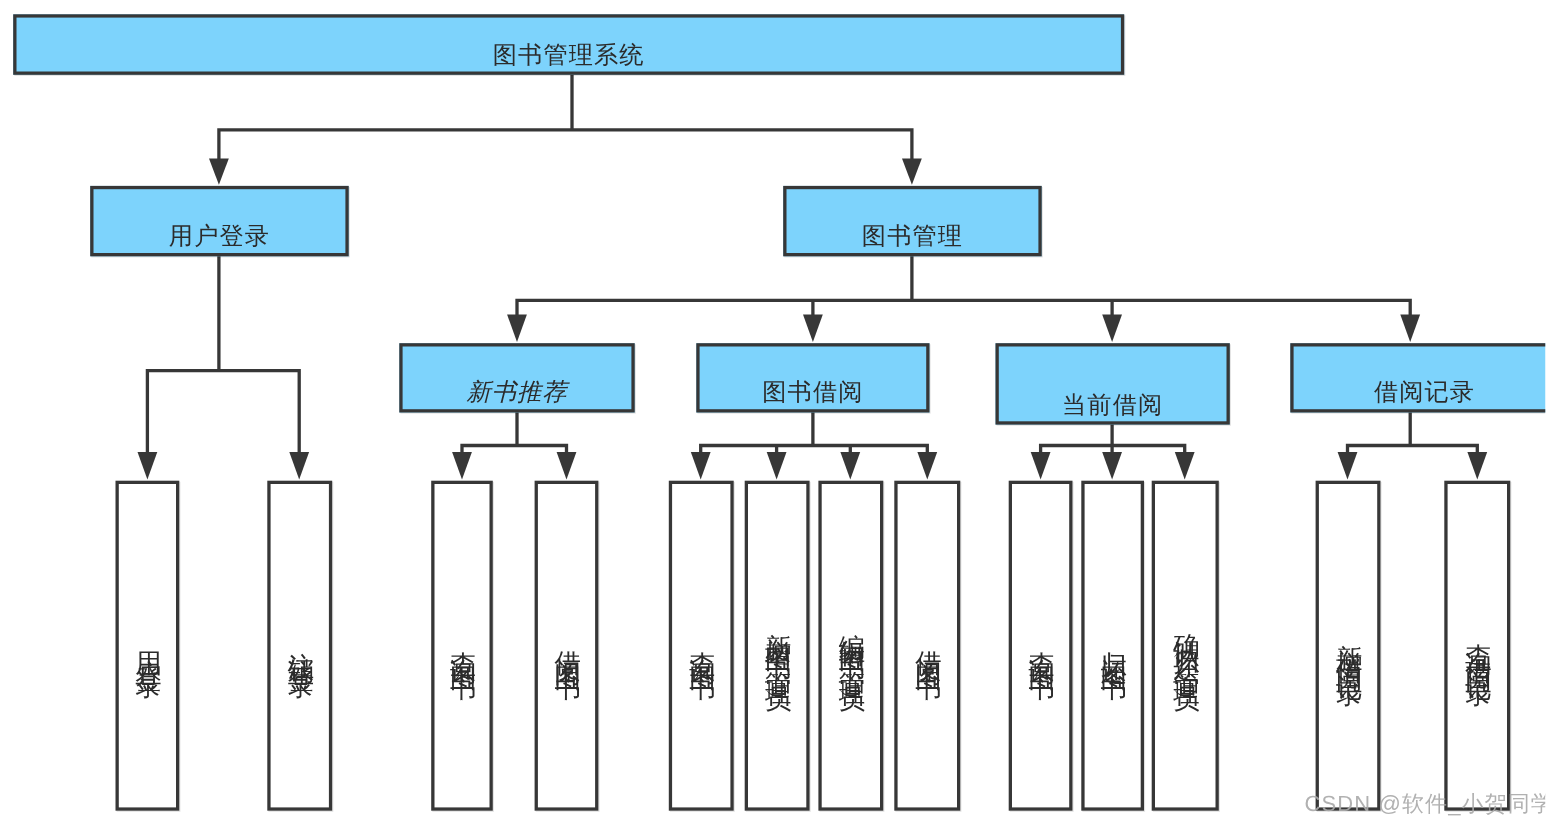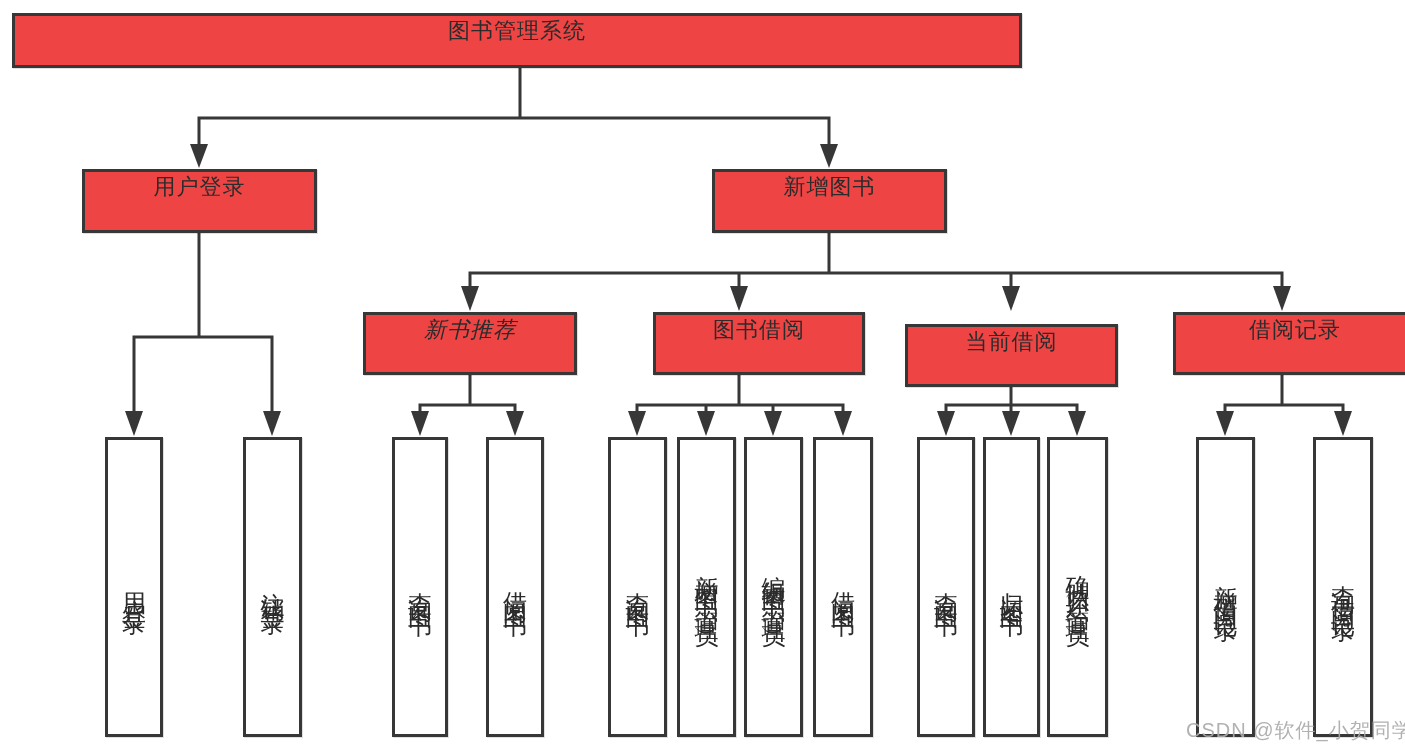--- a/index.html
+++ b/index.html
@@ -19,24 +19,24 @@
   }
   .wire {
     fill: none;
     stroke: #373737;
     stroke-width: 3;
     stroke-linecap: square;
   }
   .head { fill: #373737; stroke: none; }
   .hbox {
     position: absolute;
-    background: #ef4444;
+    background: #7dd3fc;
     border: 3px solid #373737;
     display: flex;
-    align-items: flex-start;
+    align-items: flex-end;
     justify-content: center;
     font-size: 22px;
     letter-spacing: 1px;
     color: #2b2b2b;
     box-shadow: 1px 1px 0 rgba(0,0,0,0.12);
     z-index: 2;
   }
   .vbox {
     position: absolute;
     top: 437px;
@@ -109,30 +109,30 @@
   </svg>
 
   <div class="hbox" style="left:12px; top:13px; width:1010px; height:55px;">
     <span>图书管理系统</span>
   </div>
 
   <div class="hbox" style="left:82px; top:169px; width:235px; height:64px;">
     <span>用户登录</span>
   </div>
   <div class="hbox" style="left:712px; top:169px; width:235px; height:64px;">
-    <span>新增图书</span>
+    <span>图书管理</span>
   </div>
 
   <div class="hbox" style="left:363px; top:312px; width:214px; height:63px;font-style:italic;">
     <span>新书推荐</span>
   </div>
-  <div class="hbox" style="left:633px; top:312px; width:212px; height:63px;margin-left:20px;">
+  <div class="hbox" style="left:633px; top:312px; width:212px; height:63px;">
     <span>图书借阅</span>
   </div>
-  <div class="hbox" style="left:905px; top:324px; width:213px; height:63px;">
+  <div class="hbox" style="left:905px; top:312px; width:213px; height:74px;">
     <span>当前借阅</span>
   </div>
   <div class="hbox" style="left:1173px; top:312px; width:244px; height:63px;">
     <span>借阅记录</span>
   </div>
 
   <div class="vbox" style="left:105px; width:58px;">
     <span>用户登录</span>
   </div>
   <div class="vbox" style="left:243px; width:59px;">

